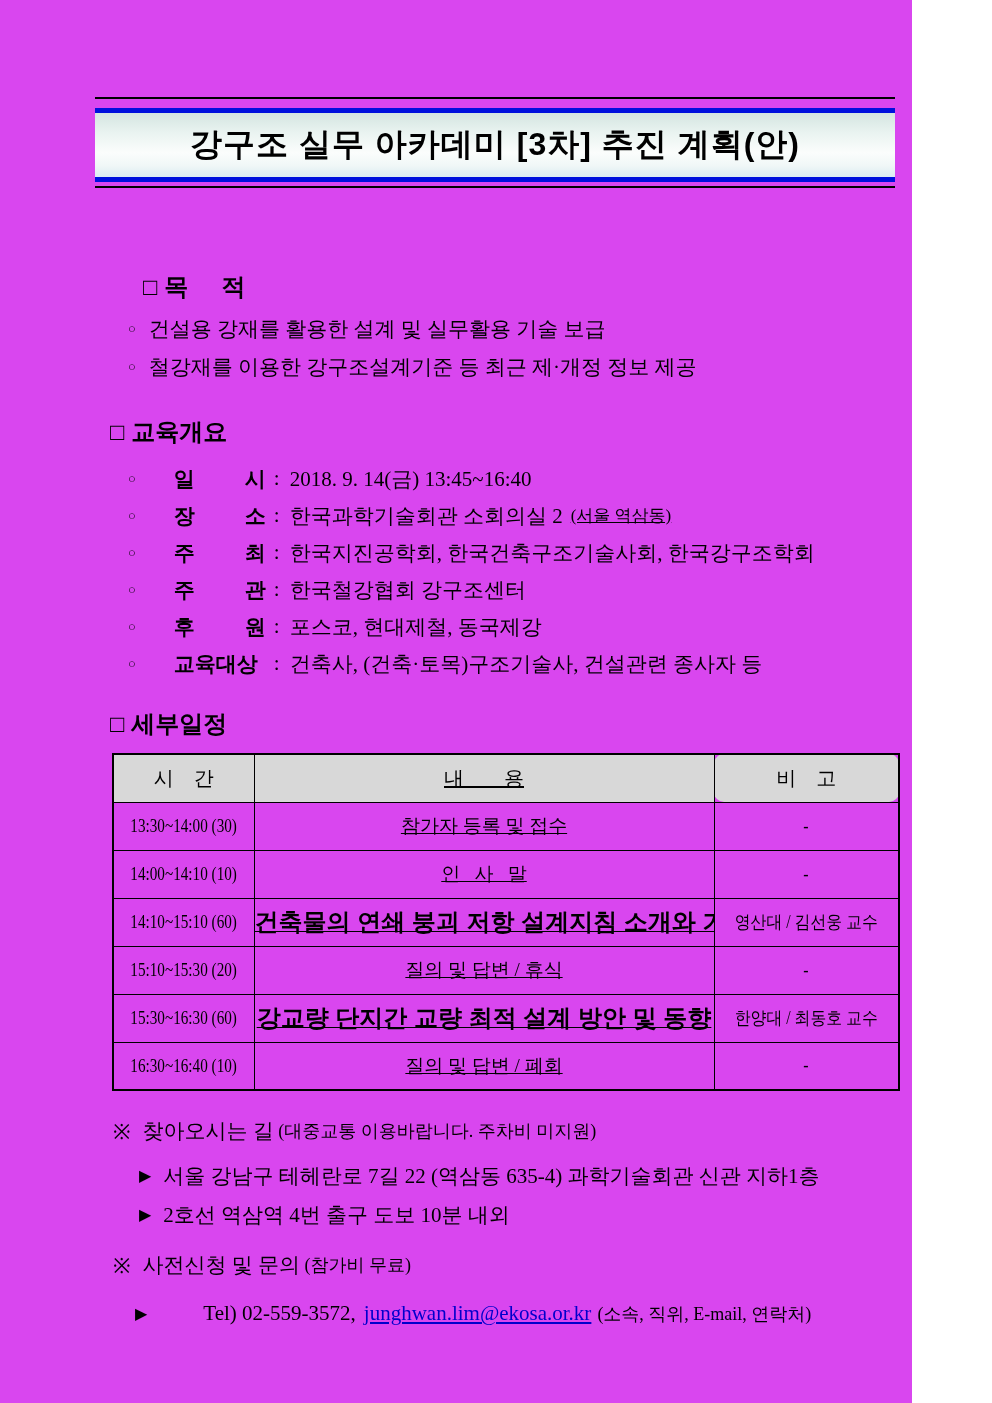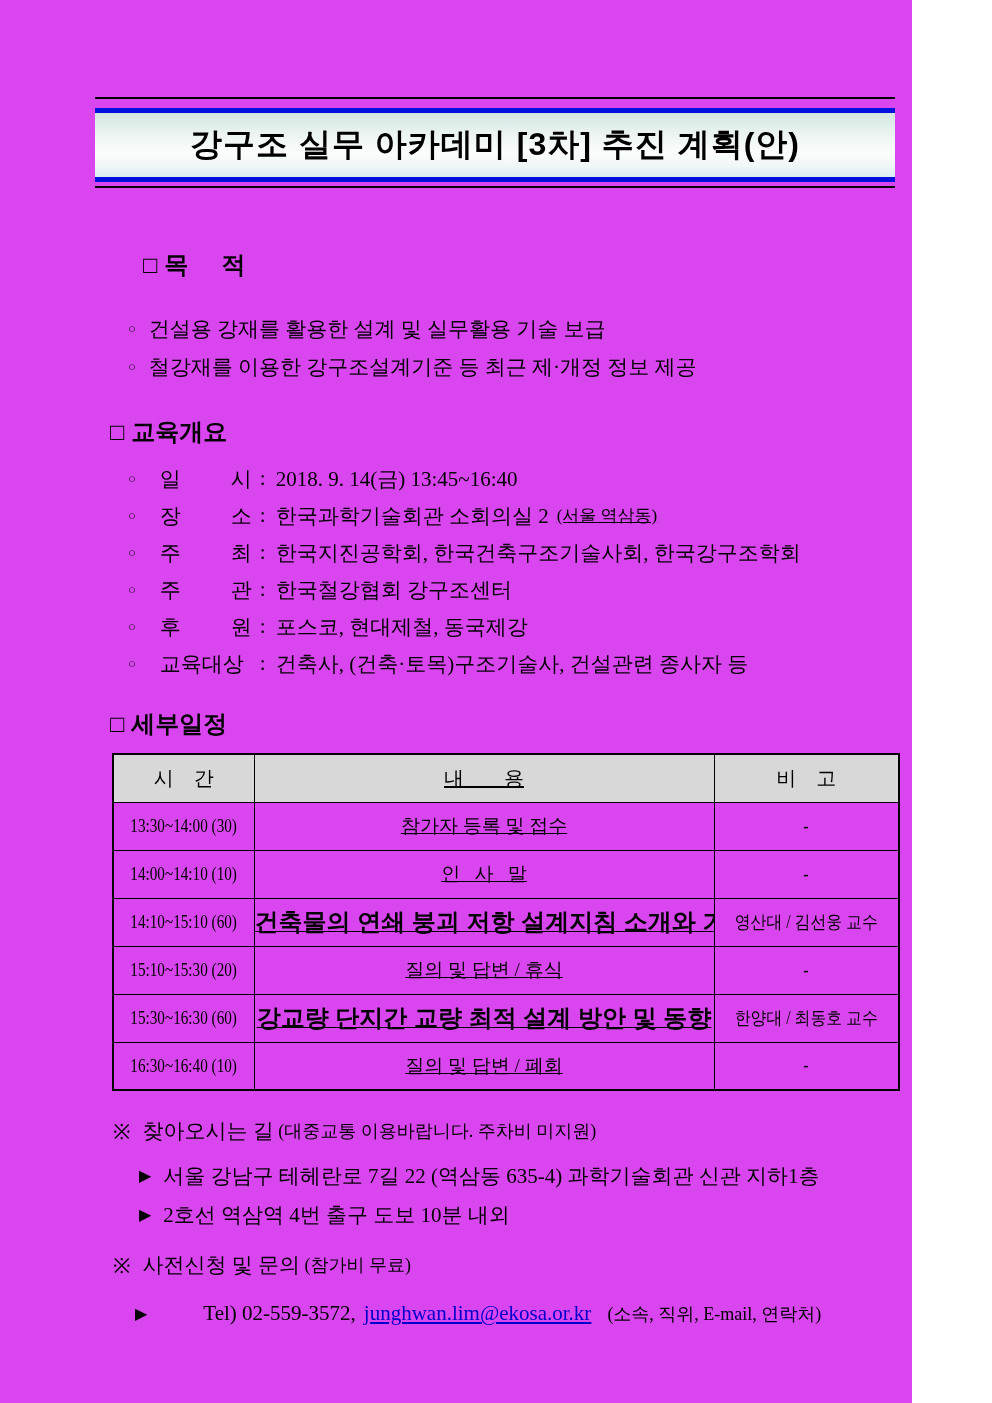--- a/index.html
+++ b/index.html
@@ -26,54 +26,54 @@
     font-weight:bold; font-size:32px; letter-spacing:1px; white-space:pre;
   }
   .banner .rule-bottom { margin-top:4px; }
 
   
   .sec-heading {
     position:absolute; left:110px;
     font-family:"Liberation Sans","DejaVu Sans",sans-serif;
     font-weight:bold; font-size:24px; white-space:pre;
   }
-  #purpose-heading  { top:249px;padding-left:33px; }
+  #purpose-heading  { top:271px;padding-left:33px; }
   #overview-heading { top:416px; }
   #schedule-heading { top:708px; }
 
   
   .purpose-items { position:absolute; left:128px; top:310px; }
   .p-line { height:38px; display:flex; align-items:center; font-size:21px; white-space:pre; }
   .o-bullet { font-size:13px; margin-right:13px; }
 
   
   .edu-items { position:absolute; left:128px; top:460px; }
   .edu-line { height:37px; display:flex; align-items:center; font-size:21px; white-space:pre; }
   .edu-label {
-    display:inline-block; width:92px; margin-left:11px;
-    text-align:justify; text-align-last:justify; white-space:normal;
+    display:inline-block; width:92px; margin-left:25px;
+    text-align:justify; text-align-last:justify; white-space:normal;font-weight:bold;
   }
   .edu-colon { margin:0 10px 0 8px; }
   .edu-note { font-size:17px; margin-left:8px;text-decoration:underline; }
 
   
   .sched-table {
     position:absolute; left:112px; top:753px; width:786px;
     border-collapse:collapse; border:2.5px solid #000; table-layout:fixed;
   }
   .sched-table th, .sched-table td {
     border:1.5px solid #000; height:48px; text-align:center; vertical-align:middle;
     overflow:hidden;
   }
   .sched-table th {
     background:#d8d8d8; font-weight:normal; font-size:20px; white-space:pre;
   }
   .col-time { width:141px; }
   .col-content { width:460px;text-decoration:underline; }
-  .col-note { width:185px; }
+  .col-note { width:185px;border-radius:10px; }
   .cond { display:inline-block; transform:scaleX(0.8); transform-origin:center; white-space:nowrap; font-size:19px; }
   .cond-note { display:inline-block; transform:scaleX(0.88); transform-origin:center; white-space:nowrap; font-size:18px; }
   .cell-content { font-size:19px; white-space:pre;text-align:right; }
   .cell-content.bold {
     font-family:"Liberation Sans","DejaVu Sans",sans-serif;
     font-weight:bold; font-size:24px;
   }
 
   
   .note-block { position:absolute; left:113px; font-size:21px; }
@@ -83,21 +83,21 @@
   .ref-mark { margin-right:12px; }
   .small-note { font-size:18px; }
   .arrow-line { display:flex; align-items:center; height:39px; white-space:pre; }
   #directions .arrow-line { margin-left:26px; }
   #directions .marker-line { margin-bottom:10px; }
   #registration .marker-line { margin-bottom:14px; }
   #registration .arrow-line { margin-left:22px; }
   .arrow { font-size:16px; margin-right:12px; }
   .email-link { color:#0000cc; text-decoration:underline; cursor:pointer; }
   .tel-text { margin-right:8px;margin-left:44px; }
-  .email-note { font-size:18px; margin-left:16px;text-align:right; }
+  .email-note { font-size:18px; margin-left:6px;text-align:right; }
 </style>
 </head>
 <body>
 
 <div class="page">
 
   <div class="banner">
     <div class="rule"></div>
     <div class="banner-box">
       <span class="banner-title">강구조 실무 아카데미 [3차] 추진 계획(안)</span>

